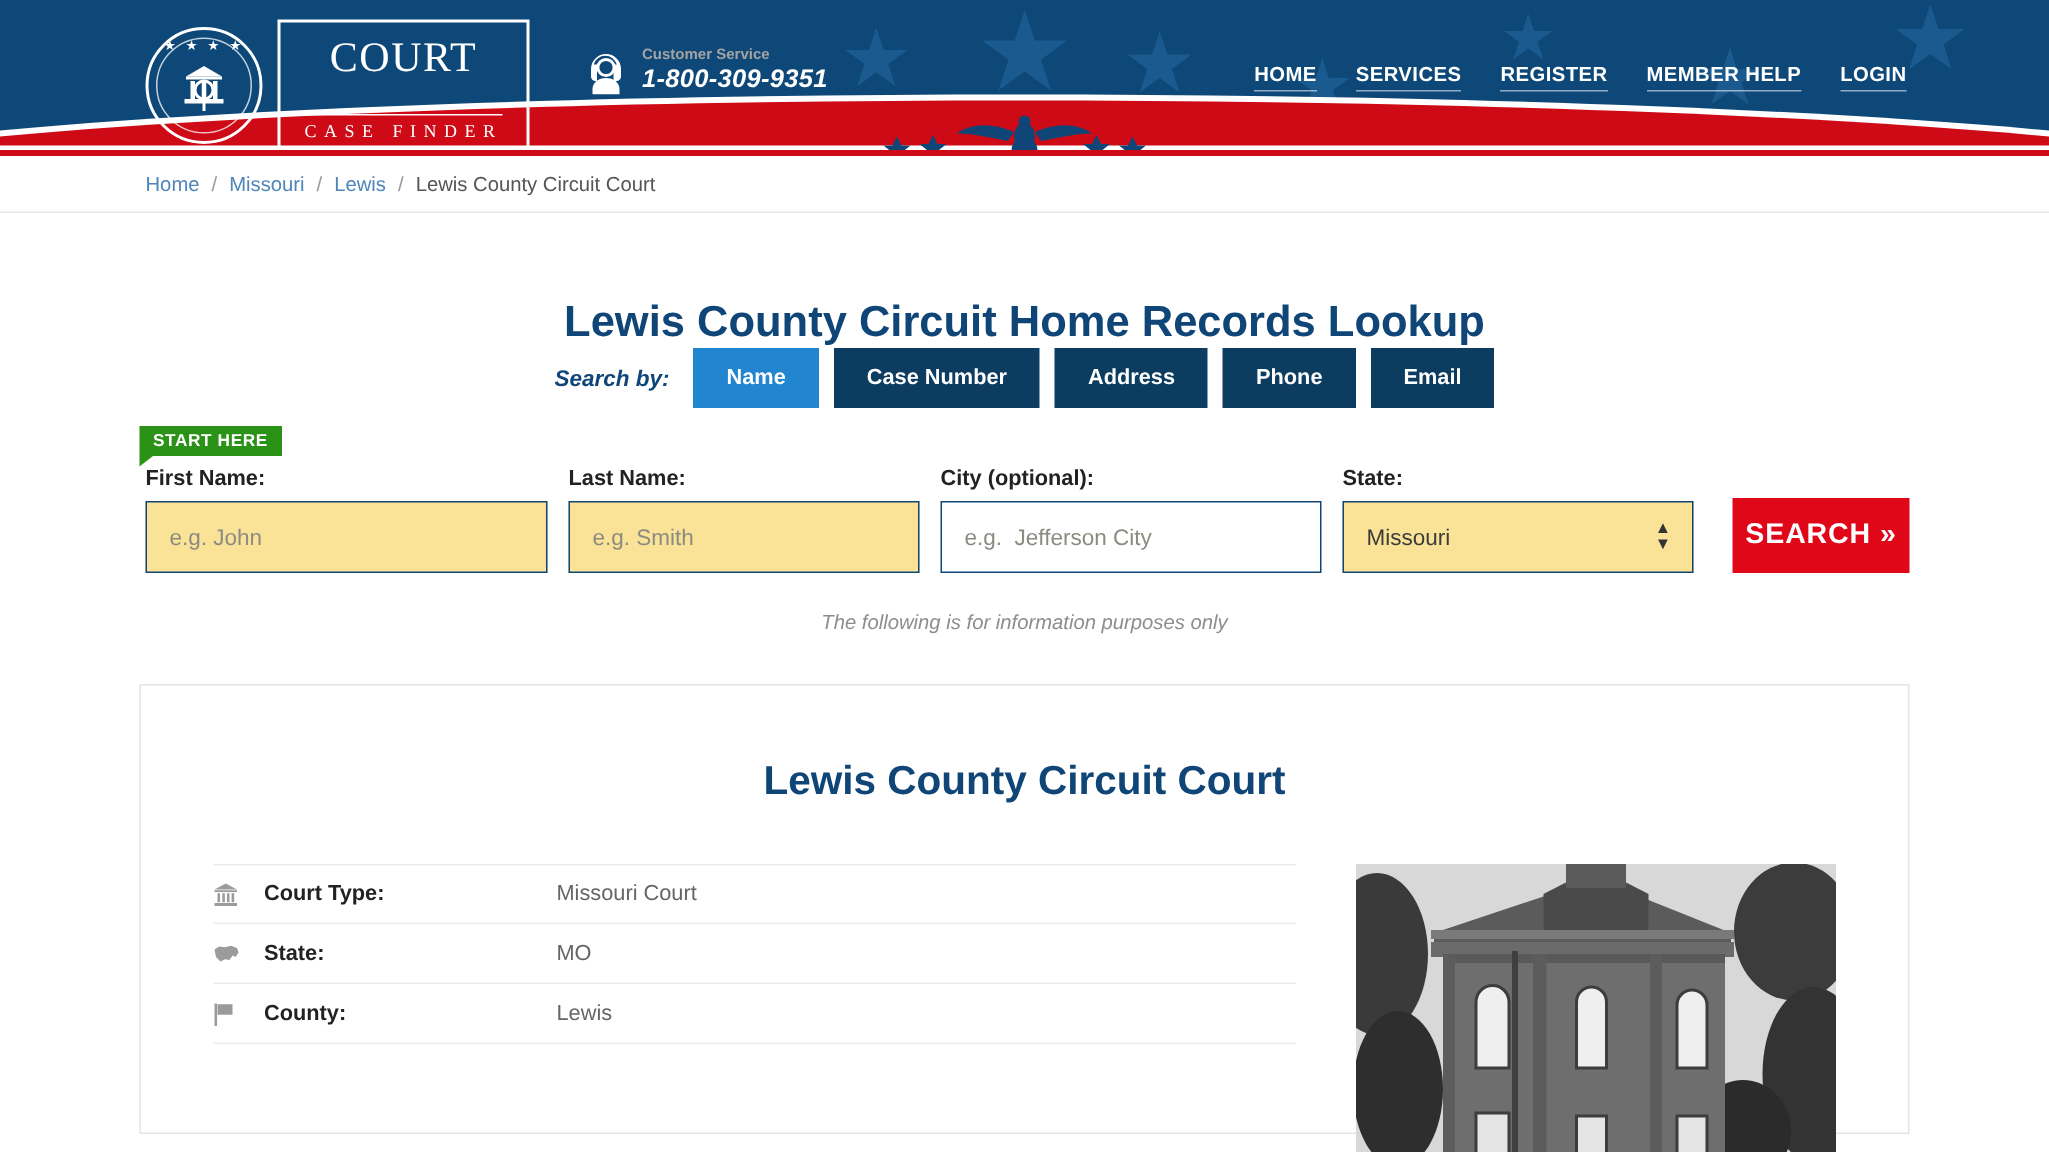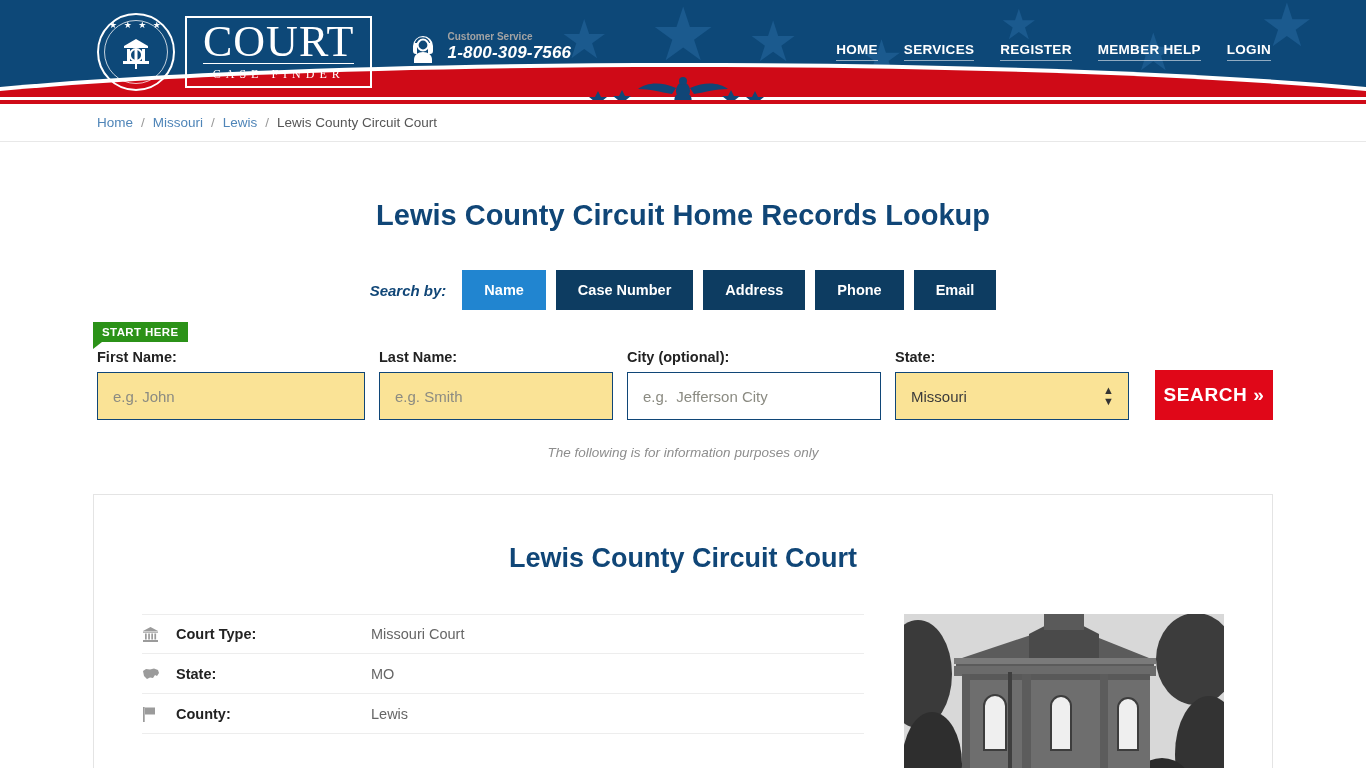--- a/index.html
+++ b/index.html
@@ -60,25 +60,25 @@
   .seal svg { position: relative; z-index: 2; }
   .wordmark {
     border: 2px solid #ffffff;
     margin-left: 10px;
     padding: 5px 16px 4px 16px;
     text-align: center;
   }
   .wordmark .w-court {
     font-family: "Liberation Serif", serif;
     color: #ffffff;
-    font-size: 44px;
+    font-size: 28px;
     line-height: 38px;
     letter-spacing: 1px;
     border-bottom: 1px solid #ffffff;
-    padding-bottom: 2px;
+    padding-bottom: 18px;
   }
   .wordmark .w-sub {
     color: #ffffff;
     font-family: "Liberation Serif", serif;
     font-size: 12px;
     letter-spacing: 5px;
     padding-top: 3px;
   }
 
   
@@ -150,21 +150,20 @@
     color: #104677;
     font-size: 29px;
     font-weight: bold;
     margin-top: 57px;
   }
 
   
   .tabs-row {
     display: flex; align-items: center; justify-content: center;
     gap: 10px;
-    margin-top: 38px;
   }
   .search-by-label {
     color: #104677;
     font-size: 15px;
     font-weight: bold;
     font-style: italic;
     margin-right: 6px;
   }
   .tab-btn {
     background: #0d3c61;
@@ -343,21 +342,21 @@
     </div>
 
     <div class="cs-block">
       <svg width="30" height="32" viewBox="0 0 30 32" aria-hidden="true">
         <path d="M5 15a10 10 0 0 1 20 0v5a3 3 0 0 1-3 3h-2v-11h2.2A8 8 0 0 0 6.8 12H9v11H8a3 3 0 0 1-3-3z" fill="#ffffff"></path>
         <circle cx="15" cy="14" r="5.4" fill="#0d4878" stroke="#ffffff" stroke-width="2"></circle>
         <path d="M15 21c-5 0-9 3-9 7.5V32h18v-3.5C24 24 20 21 15 21z" fill="#ffffff"></path>
       </svg>
       <div class="cs-text">
         <div class="cs-label">Customer Service</div>
-        <div class="cs-phone">1-800-309-7566</div>
+        <div class="cs-phone">1-800-309-9351</div>
       </div>
     </div>
 
     <nav class="main-nav">
       <a class="nav-link">HOME</a>
       <a class="nav-link">SERVICES</a>
       <a class="nav-link">REGISTER</a>
       <a class="nav-link">MEMBER HELP</a>
       <a class="nav-link">LOGIN</a>
     </nav>

